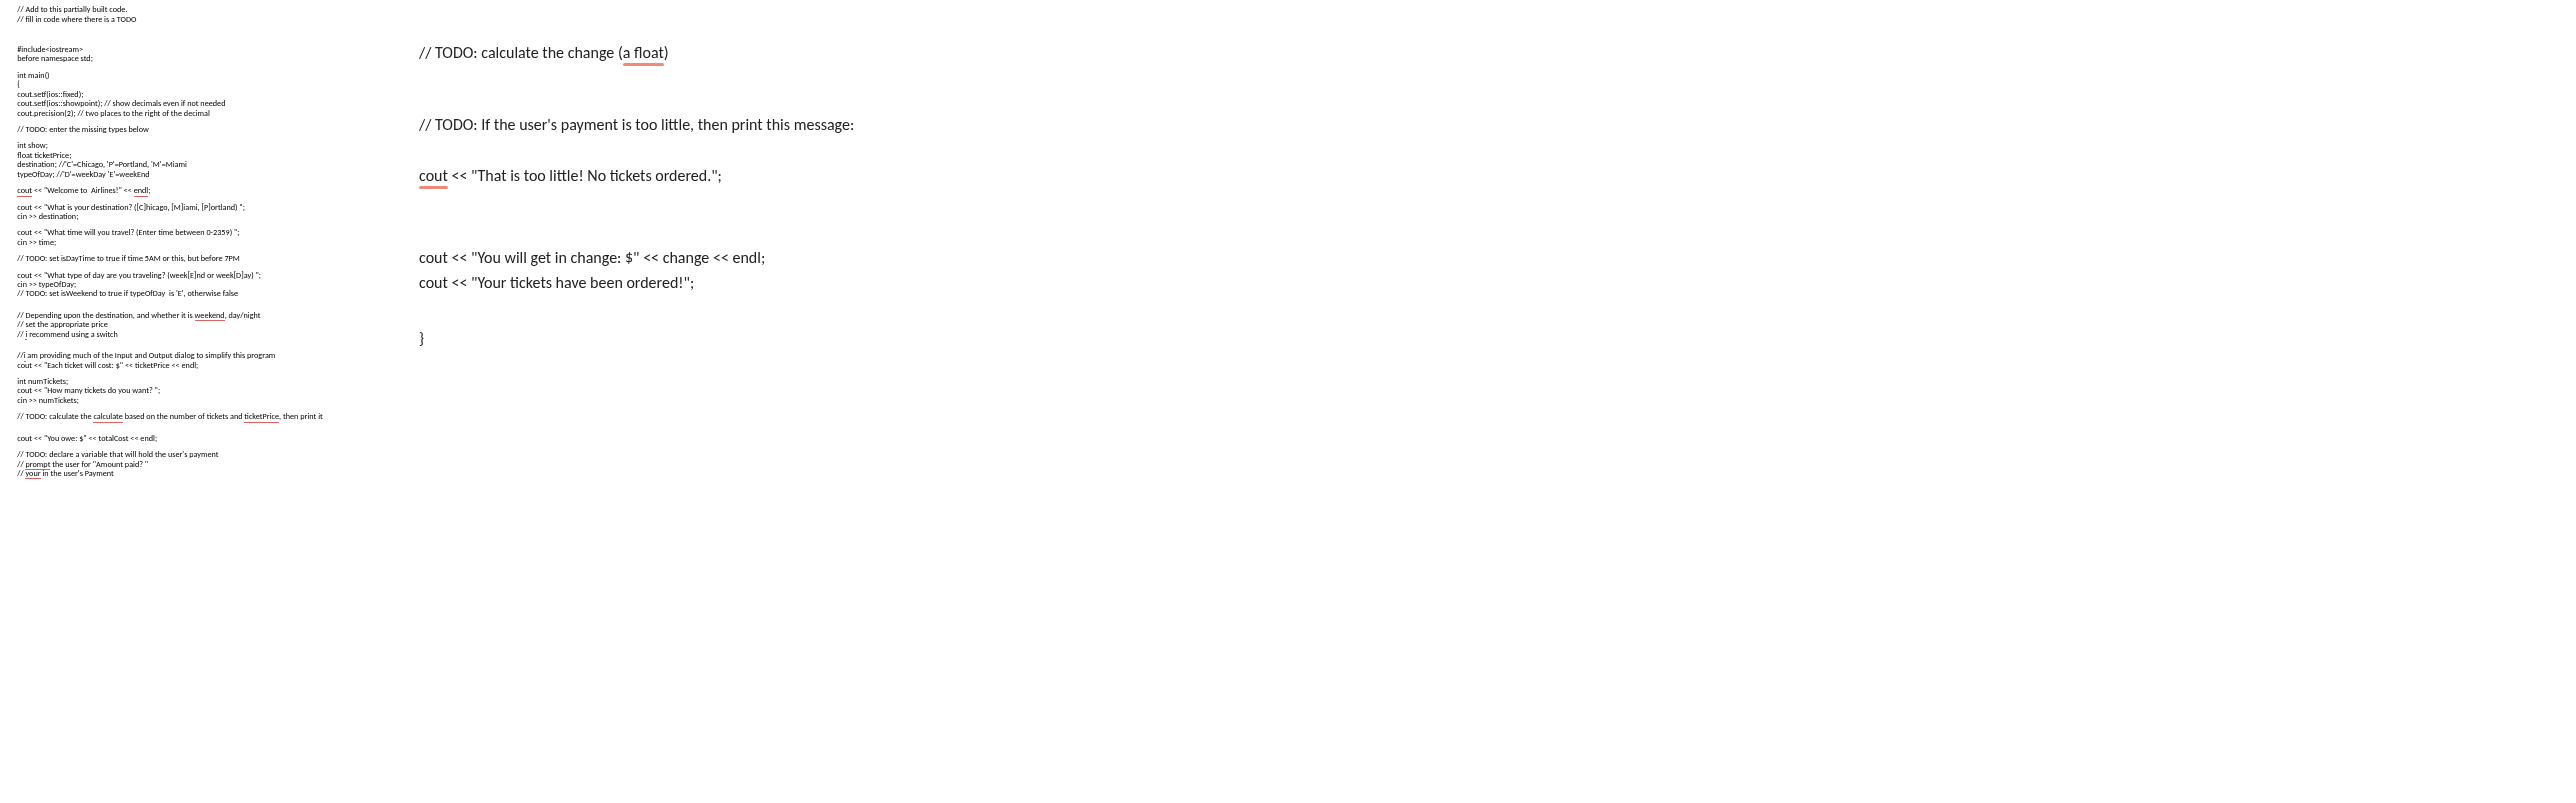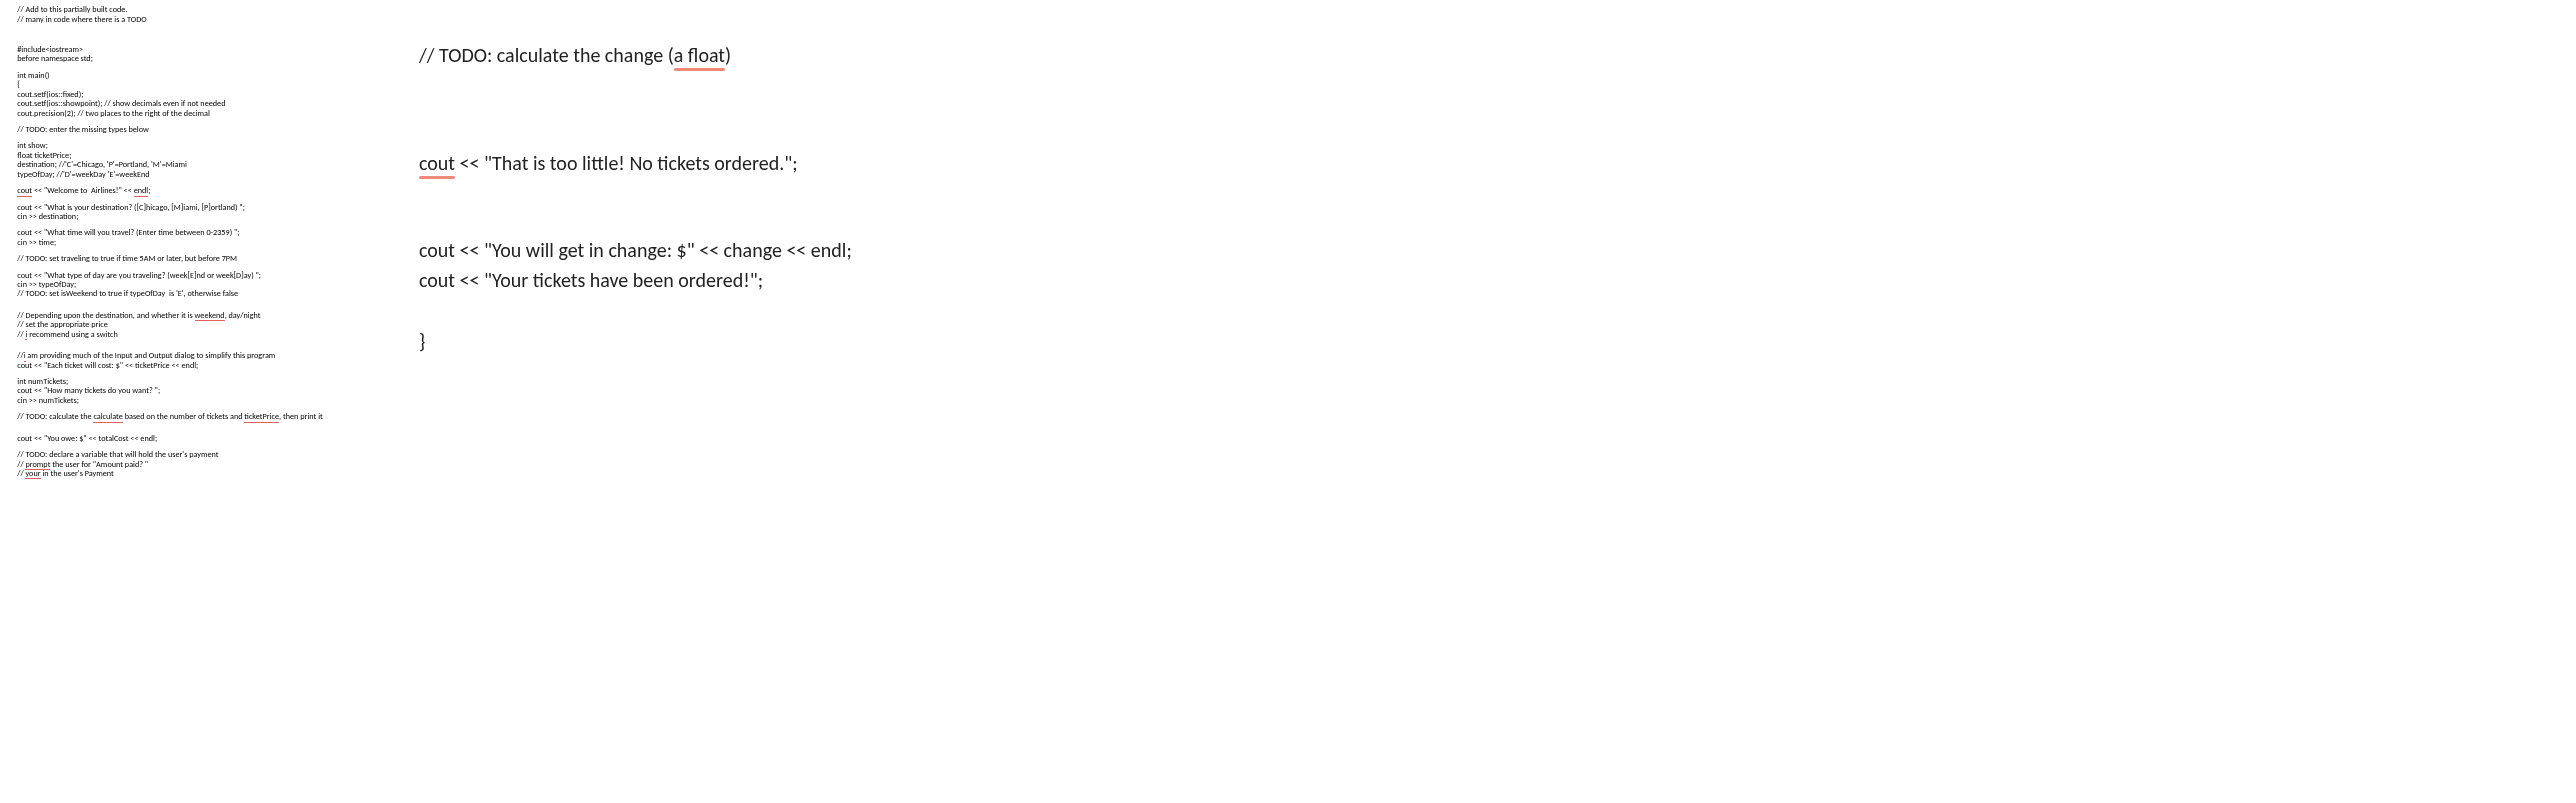--- a/index.html
+++ b/index.html
@@ -39,21 +39,21 @@
     left: 0; right: 0;
     bottom: -0.9px;
     height: 0.9px;
     background: #e06060;
   }
   
   .right-col {
     position: absolute;
     left: 419px;
     top: 43px;
-    font-size: 20px;
+    font-size: 16px;
     line-height: 1.25;
     color: #222;
     font-family: Calibri, "Segoe UI", Arial, sans-serif;
   }
   .right-col .rline {
     white-space: pre;
   }
   .right-col .rgap-sm { height: 5.2px; }
   .right-col .rgap-md { height: 31px; }
   .right-col .rgap-lg { height: 52px; }
@@ -68,21 +68,21 @@
     border-radius: 1.7px;
   }
 </style>
 </head>
 <body>
 
 <div class="page">
 
   <div class="left-col">
     <div class="line">// Add to this partially built code.</div>
-    <div class="line">// many in code where there is a TODO</div>
+    <div class="line">// fill in code where there is a TODO</div>
     <div class="gap24"></div>
     <div class="line">#include&lt;iostream&gt;</div>
     <div class="line">before namespace std;</div>
     <div class="gap8"></div>
     <div class="line">int main()</div>
     <div class="line">{</div>
     <div class="line">cout.setf(ios::fixed);</div>
     <div class="line">cout.setf(ios::showpoint); // show decimals even if not needed</div>
     <div class="line">cout.precision(2); // two places to the right of the decimal</div>
     <div class="gap8"></div>
@@ -94,21 +94,21 @@
     <div class="line">typeOfDay; //'D'=weekDay 'E'=weekEnd</div>
     <div class="gap8"></div>
     <div class="line"><span class="u">cout</span><span> &lt;&lt; "Welcome to  Airlines!" &lt;&lt; </span><span class="u">endl</span><span>;</span></div>
     <div class="gap8"></div>
     <div class="line">cout &lt;&lt; "What is your destination? ([C]hicago, [M]iami, [P]ortland) ";</div>
     <div class="line">cin &gt;&gt; destination;</div>
     <div class="gap8"></div>
     <div class="line">cout &lt;&lt; "What time will you travel? (Enter time between 0-2359) ";</div>
     <div class="line">cin &gt;&gt; time;</div>
     <div class="gap8"></div>
-    <div class="line">// TODO: set traveling to true if time 5AM or later, but before 7PM</div>
+    <div class="line">// TODO: set isDayTime to true if time 5AM or this, but before 7PM</div>
     <div class="gap8"></div>
     <div class="line">cout &lt;&lt; "What type of day are you traveling? (week[E]nd or week[D]ay) ";</div>
     <div class="line">cin &gt;&gt; typeOfDay;</div>
     <div class="line">// TODO: set isWeekend to true if typeOfDay  is 'E', otherwise false</div>
     <div class="gap14"></div>
     <div class="line"><span>// Depending upon the destination, and whether it is </span><span class="u">weekend</span><span>, day/night</span></div>
     <div class="line">// set the appropriate price</div>
     <div class="line"><span>// </span><span class="u">i</span><span> recommend using a switch</span></div>
     <div class="gap14"></div>
     <div class="line"><span>//</span><span class="u">i</span><span> am providing much of the Input and Output dialog to simplify this program</span></div>
@@ -123,20 +123,21 @@
     <div class="line">cout &lt;&lt; "You owe: $" &lt;&lt; totalCost &lt;&lt; endl;</div>
     <div class="gap8"></div>
     <div class="line">// TODO: declare a variable that will hold the user's payment</div>
     <div class="line"><span>// </span><span class="u">prompt</span><span> the user for "Amount paid? "</span></div>
     <div class="line"><span>// </span><span class="u">your</span><span> in the user's Payment</span></div>
   </div>
 
   <div class="right-col">
     <div class="rline"><span>// TODO: calculate the change (</span><span class="u2">a float</span><span>)</span></div>
     <div class="rgap-lg"></div>
+    <div class="rline">// TODO: If the user's payment is too little, then print this message:</div>
     <div class="rgap-md"></div>
     <div class="rline"><span class="u2">cout</span><span> &lt;&lt; "That is too little! No tickets ordered.";</span></div>
     <div class="rgap-md"></div>
     <div class="rgap-md"></div>
     <div class="rline">cout &lt;&lt; "You will get in change: $" &lt;&lt; change &lt;&lt; endl;</div>
     <div class="rgap-sm"></div>
     <div class="rline">cout &lt;&lt; "Your tickets have been ordered!";</div>
     <div class="rgap-md"></div>
     <div class="rgap-sm"></div>
     <div class="rline">}</div>

